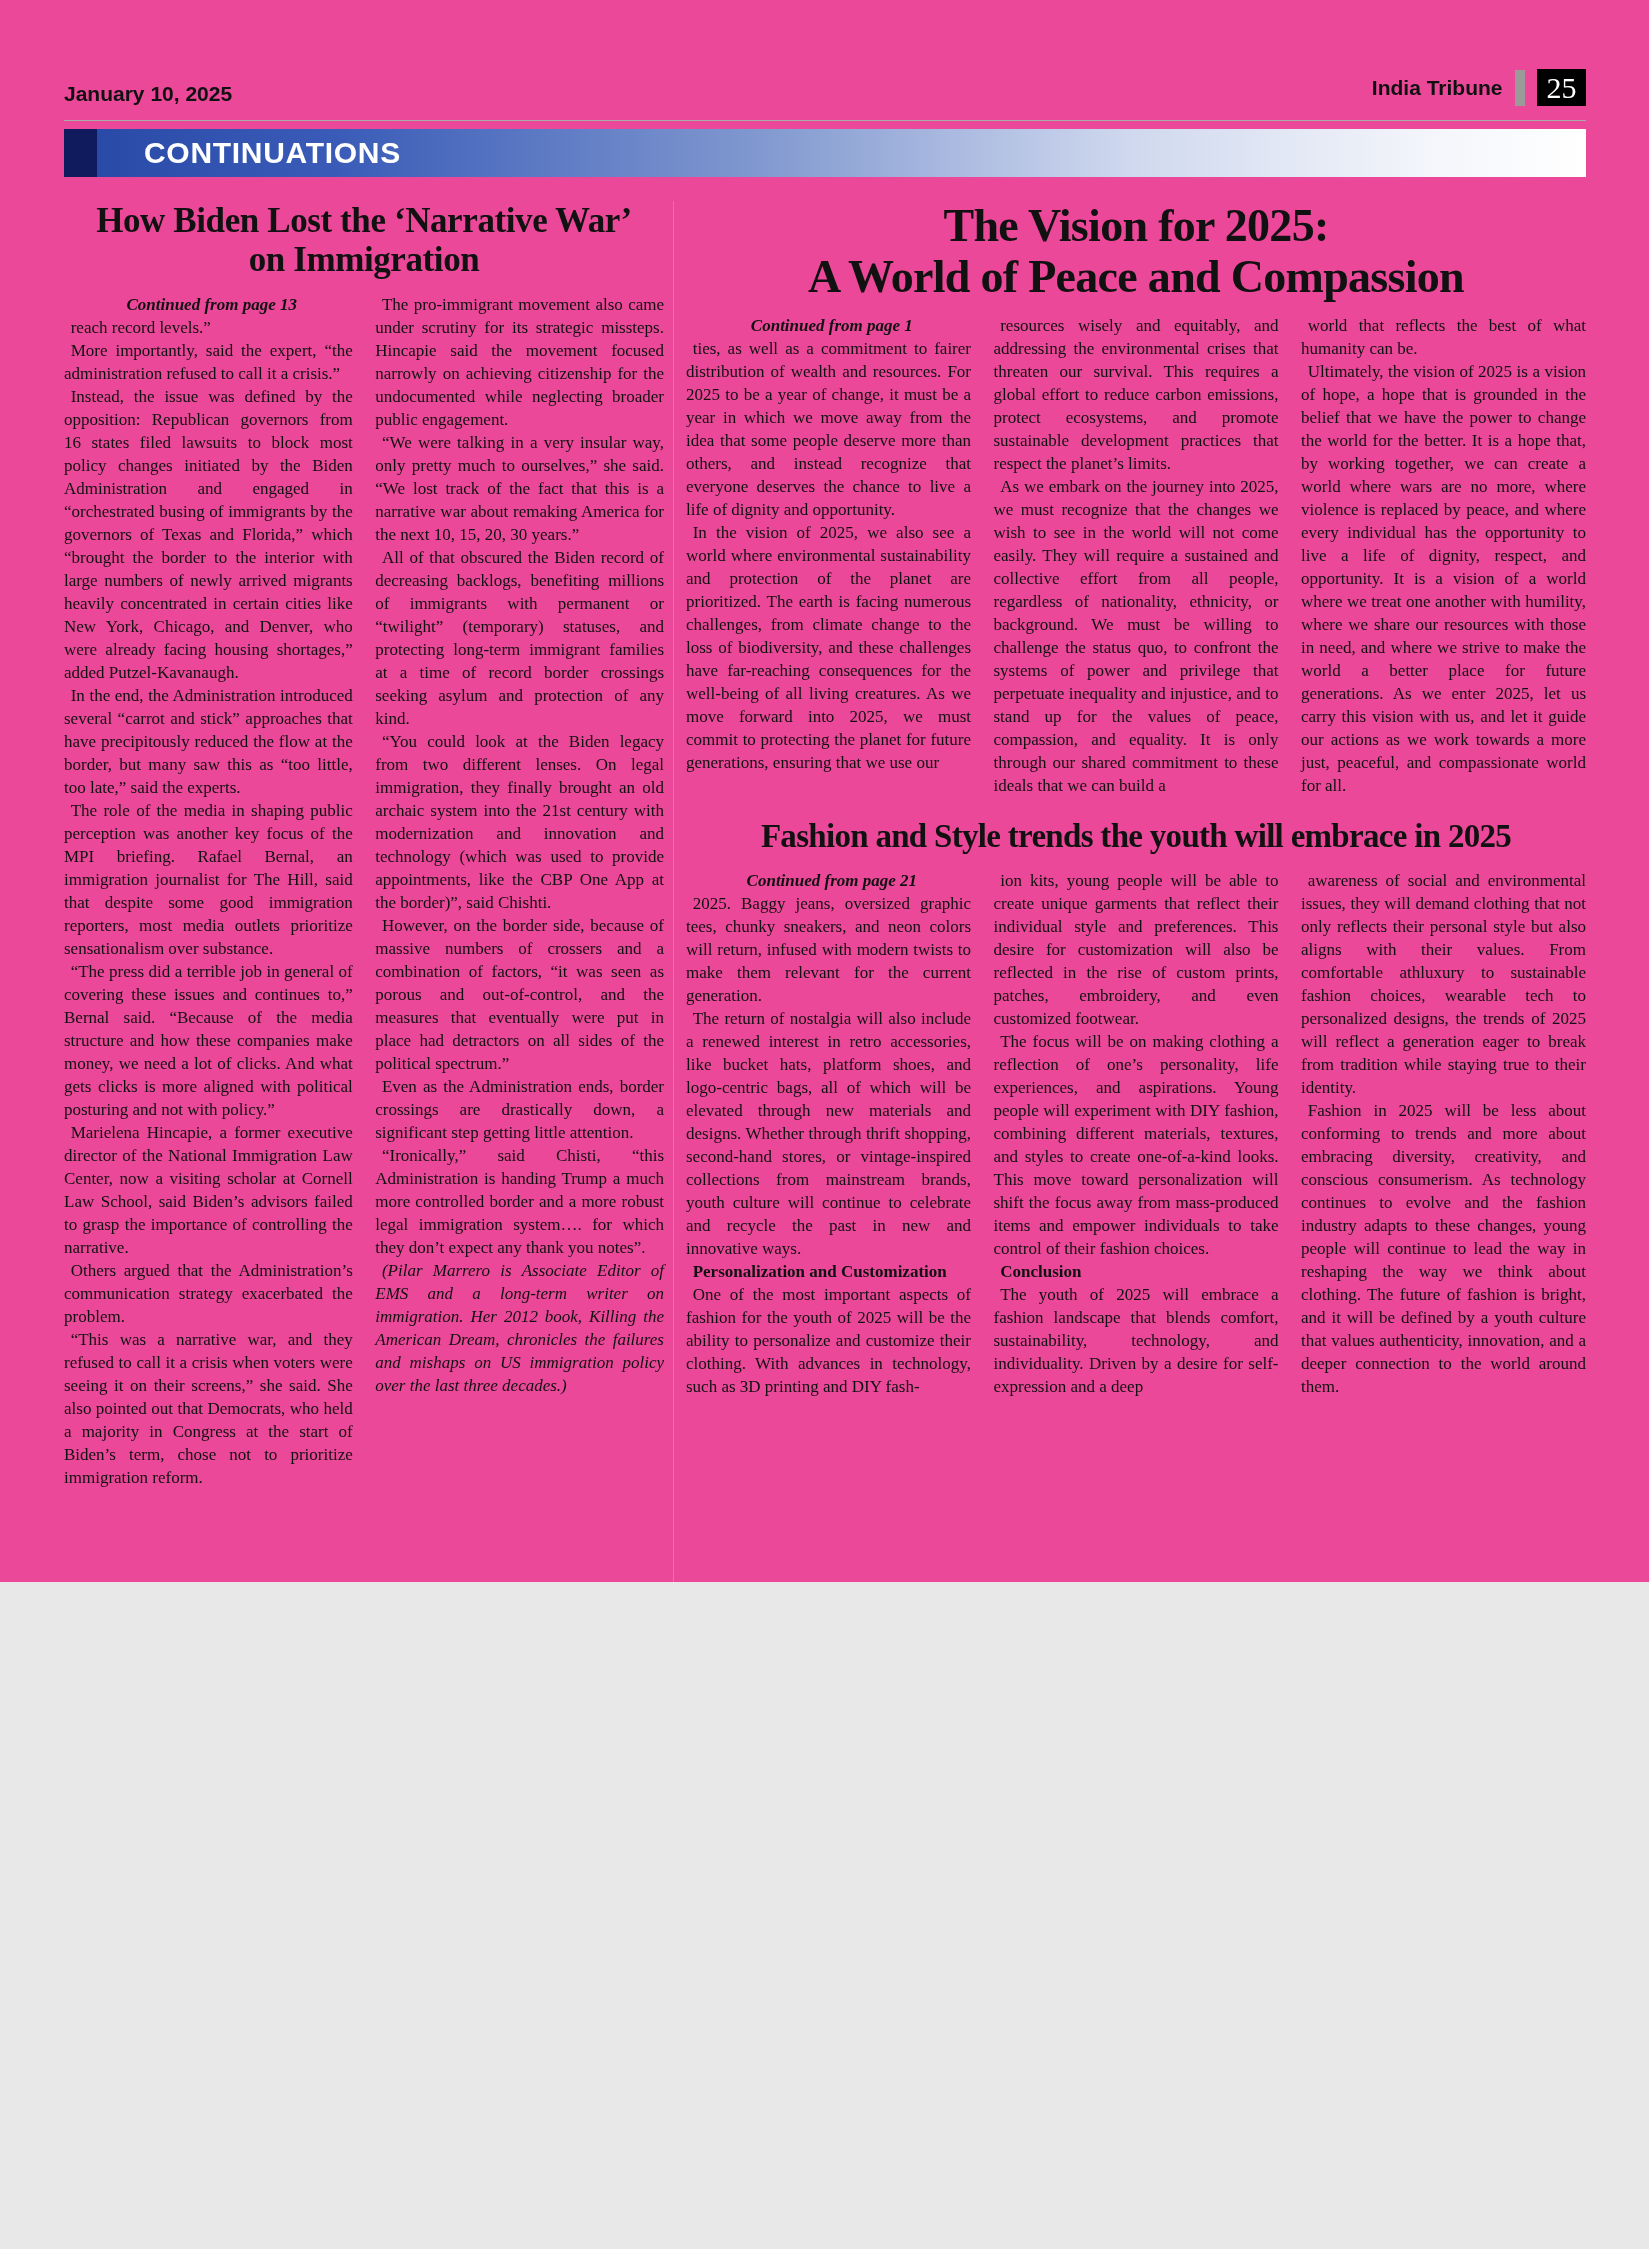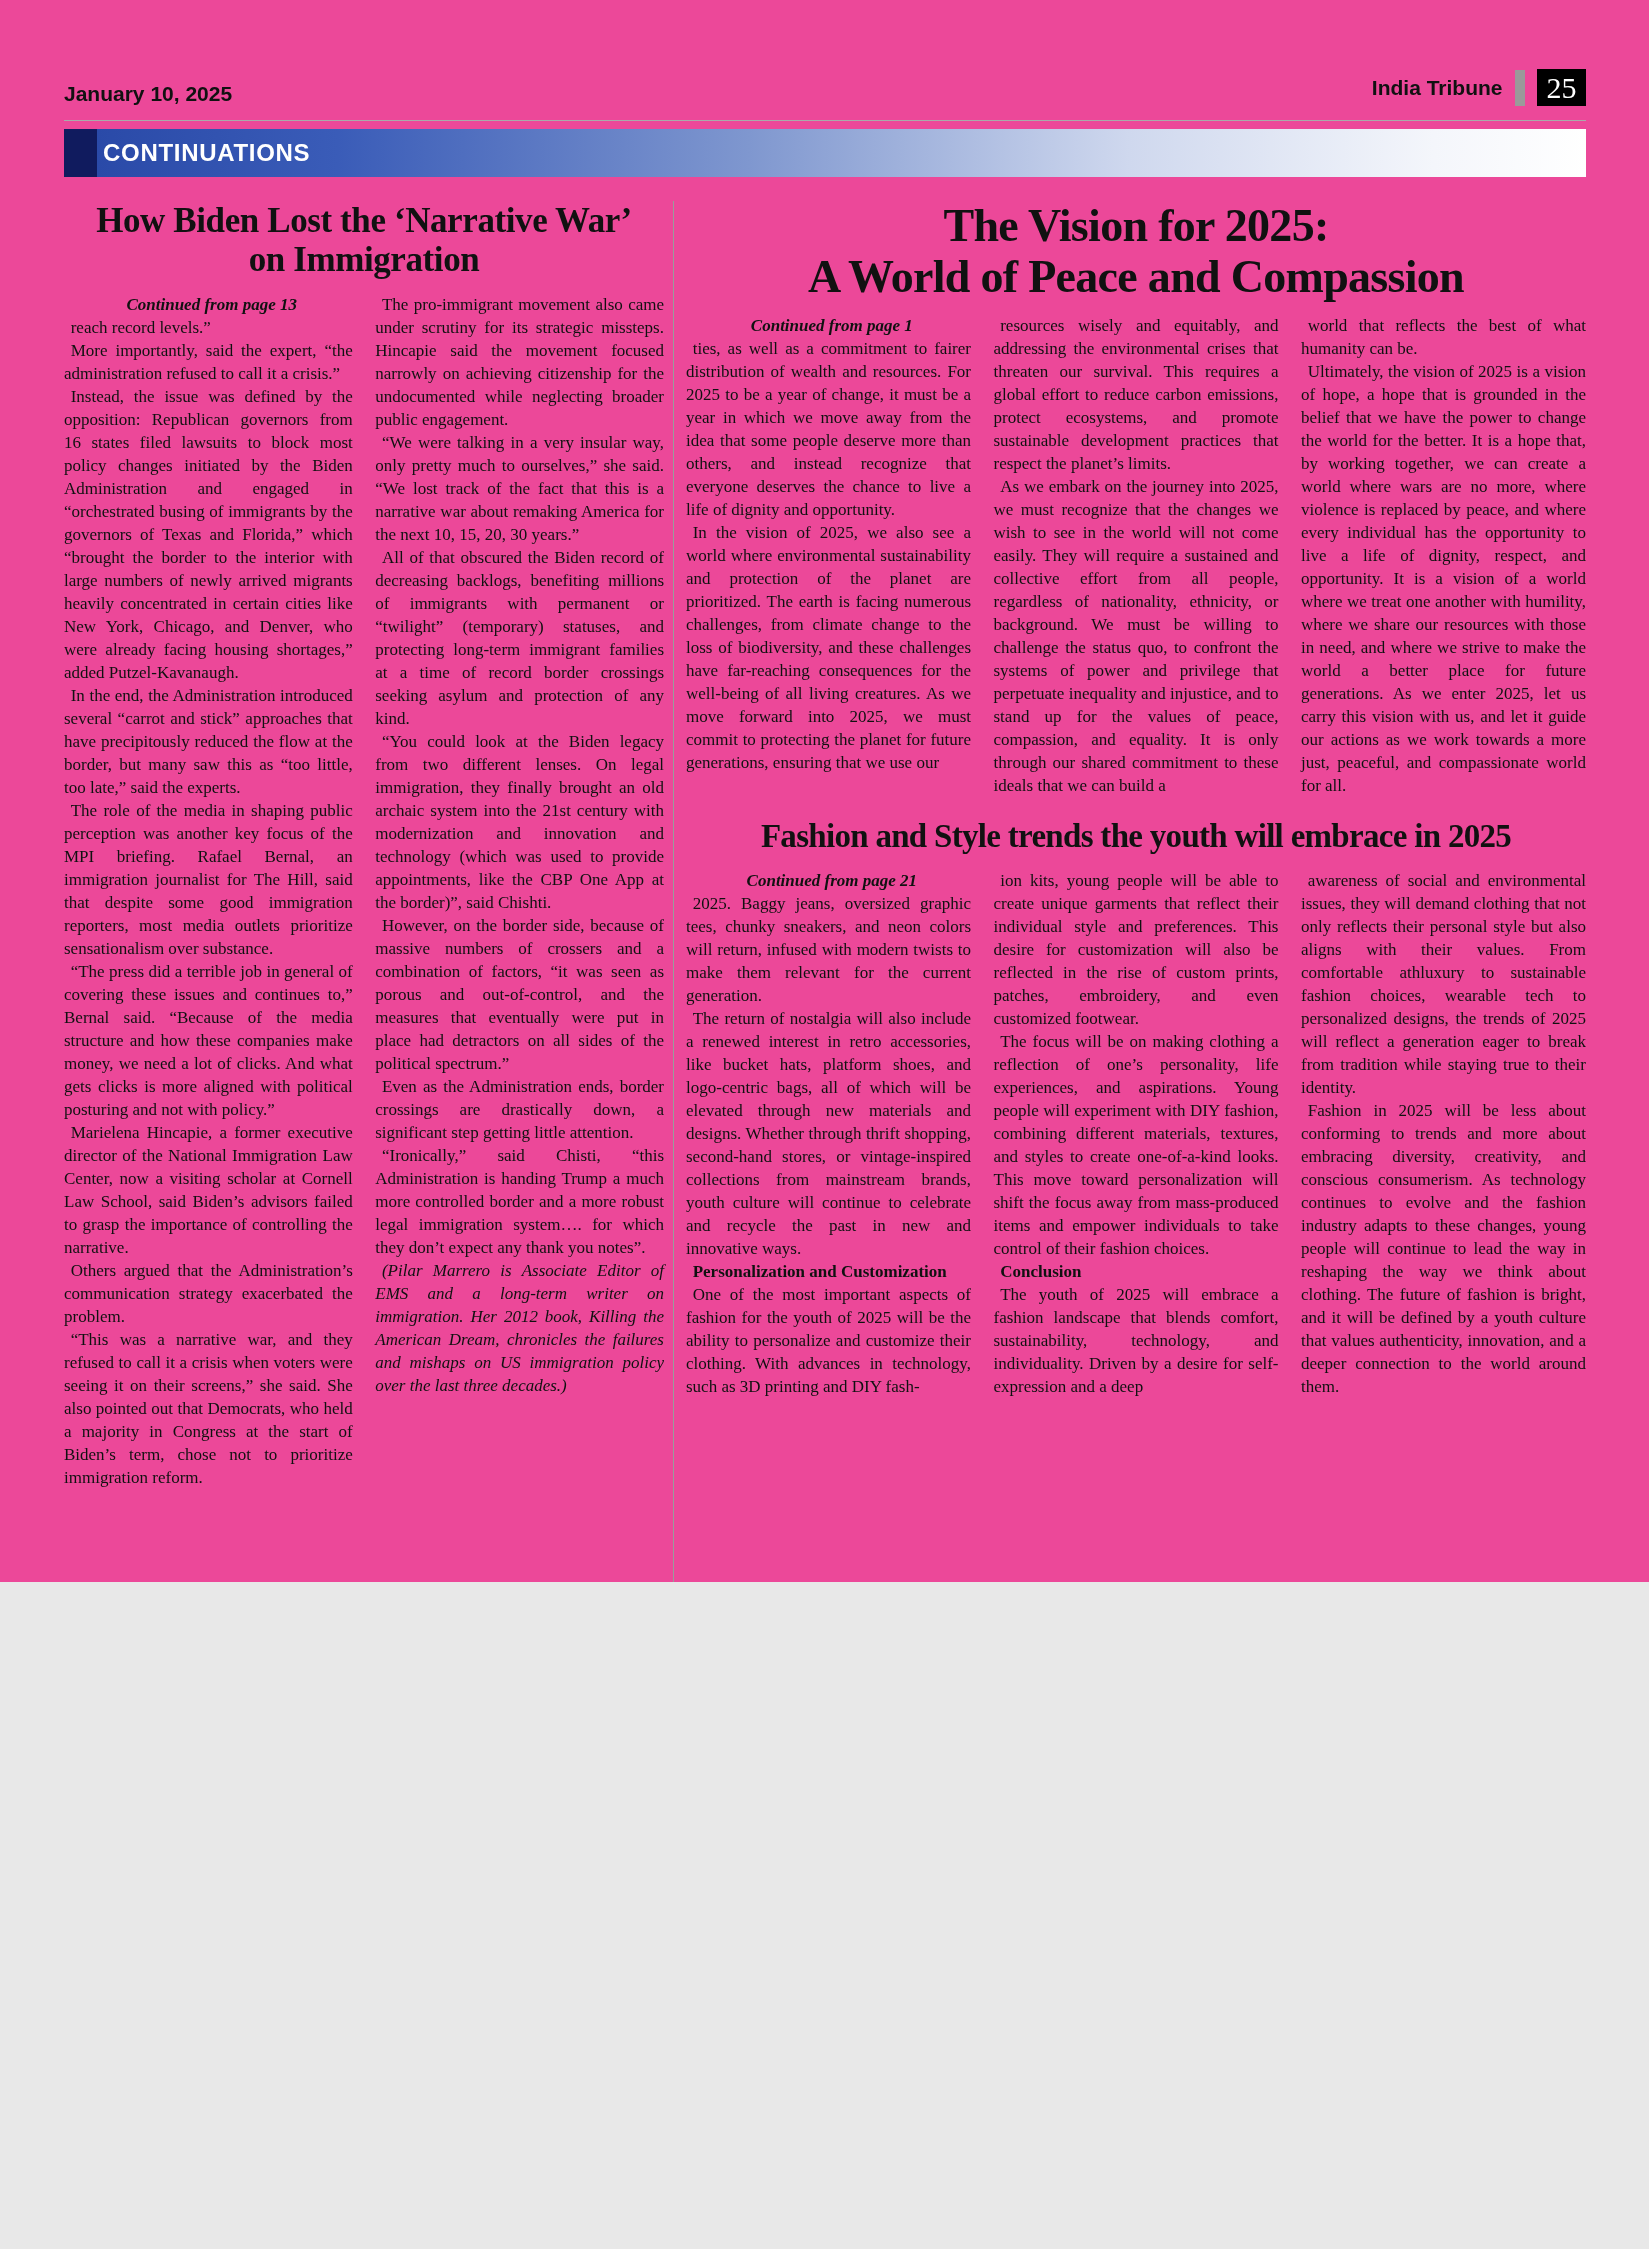--- a/index.html
+++ b/index.html
@@ -15,21 +15,21 @@
   .pagebox{display:flex;align-items:center;justify-content:center;width:49px;height:37px;
            background:#000;color:#fff;font-family:"Liberation Serif",serif;
            font-size:30px;font-weight:normal;}
   .header-rule{position:absolute;left:64px;right:64px;top:120px;border-top:1.5px solid #aaa;}
 
   
   .section-bar{position:absolute;left:64px;right:64px;top:129px;height:48px;display:flex;align-items:center;
       background:linear-gradient(90deg,var(--section_bar_dark) 0px,var(--section_bar_dark) 33px,
                  var(--section_bar_blue) 33px,#3a5cb8 18%,#7f97cf 45%,#cfd8ee 70%,#f4f6fb 90%,#ffffff 100%);}
   .section-bar .bar-label{color:#fff;font-family:"Liberation Sans",sans-serif;font-weight:bold;
-      font-size:24px;letter-spacing:0.7px;margin-left:39px;}
+      font-size:30px;letter-spacing:0.7px;margin-left:80px;}
 
   
   .cols,.cols3{display:flex;gap:22.5px;}
   .col{flex:1;font-size:17px;line-height:23px;text-align:justify;
        hyphens:auto;-webkit-hyphens:auto;overflow-wrap:break-word;}
   .col p{margin:0;text-indent:6.7px;}
   .col p.italic{font-style:italic;}
   .col p.bold{font-weight:bold;}
   .continued{font-weight:bold;font-style:italic;text-align:center;text-indent:0;margin:0;}
 

